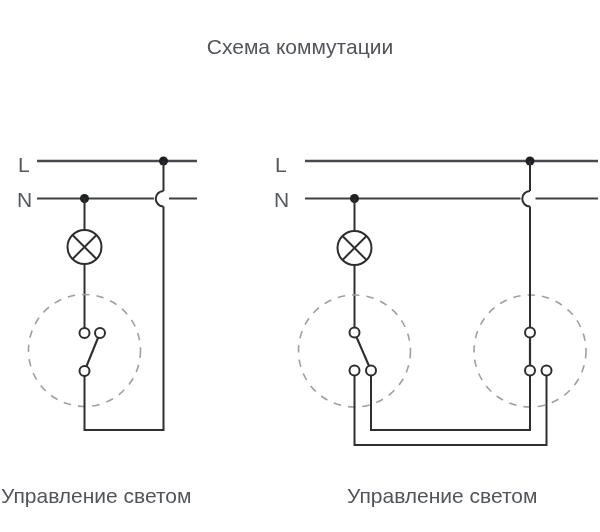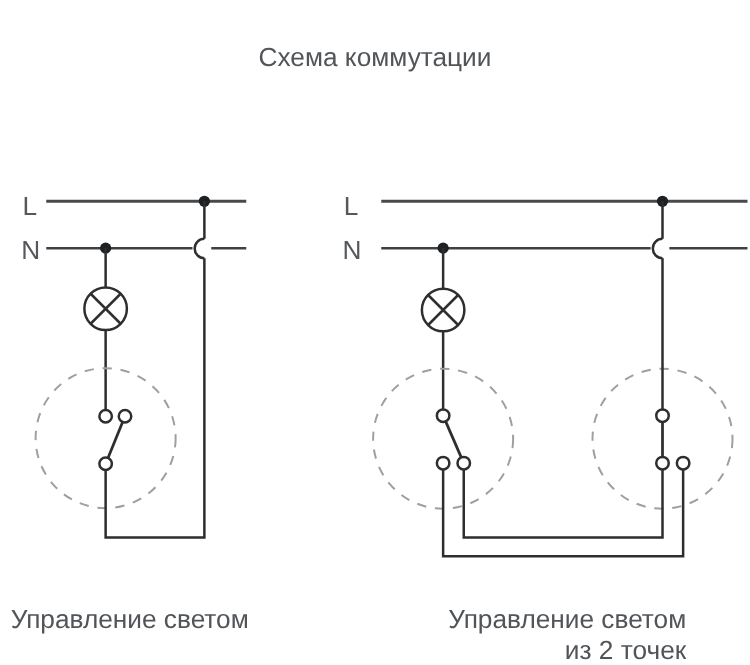--- a/index.html
+++ b/index.html
@@ -18,21 +18,21 @@
     font-family:"Liberation Sans", sans-serif;
     color:var(--text);
   }
   .title{
     position:absolute;top:1px;left:0;right:0;
     text-align:center;font-size:21px;line-height:26px;
     color:var(--text);font-weight:400;margin-top:33px;
   }
   .caption{
     position:absolute;top:483px;
-    text-align:right;font-size:21px;line-height:25px;
+    text-align:left;font-size:21px;line-height:25px;
     color:var(--text);font-weight:400;
   }
   .caption.left{left:1px;width:198px;}
   .caption.right{left:347px;width:202px;}
   svg{position:absolute;left:0;top:0;}
   .phase-wire{stroke:#47494c;stroke-width:2.5;fill:none;}
   .wire{stroke:var(--wire);stroke-width:2;fill:none;}
   .wire-dark{stroke:var(--wire_dark);stroke-width:2;fill:none;}
   .lever{stroke:var(--wire_dark);stroke-width:2.2;fill:none;}
   .lamp{stroke:var(--wire_dark);stroke-width:2;fill:none;}
@@ -130,16 +130,15 @@
       <path class="wire-dark" d="M 354.5 375.5 L 354.5 445 L 546.5 445 L 546.5 375.5"></path>
     </g>
   </svg>
 
   <div class="caption left">
     <div>Управление светом</div>
   </div>
 
   <div class="caption right">
     <div>Управление светом</div>
-    <div>из 2 точек</div>
   </div>
 
 </div>
 
 </body></html>

